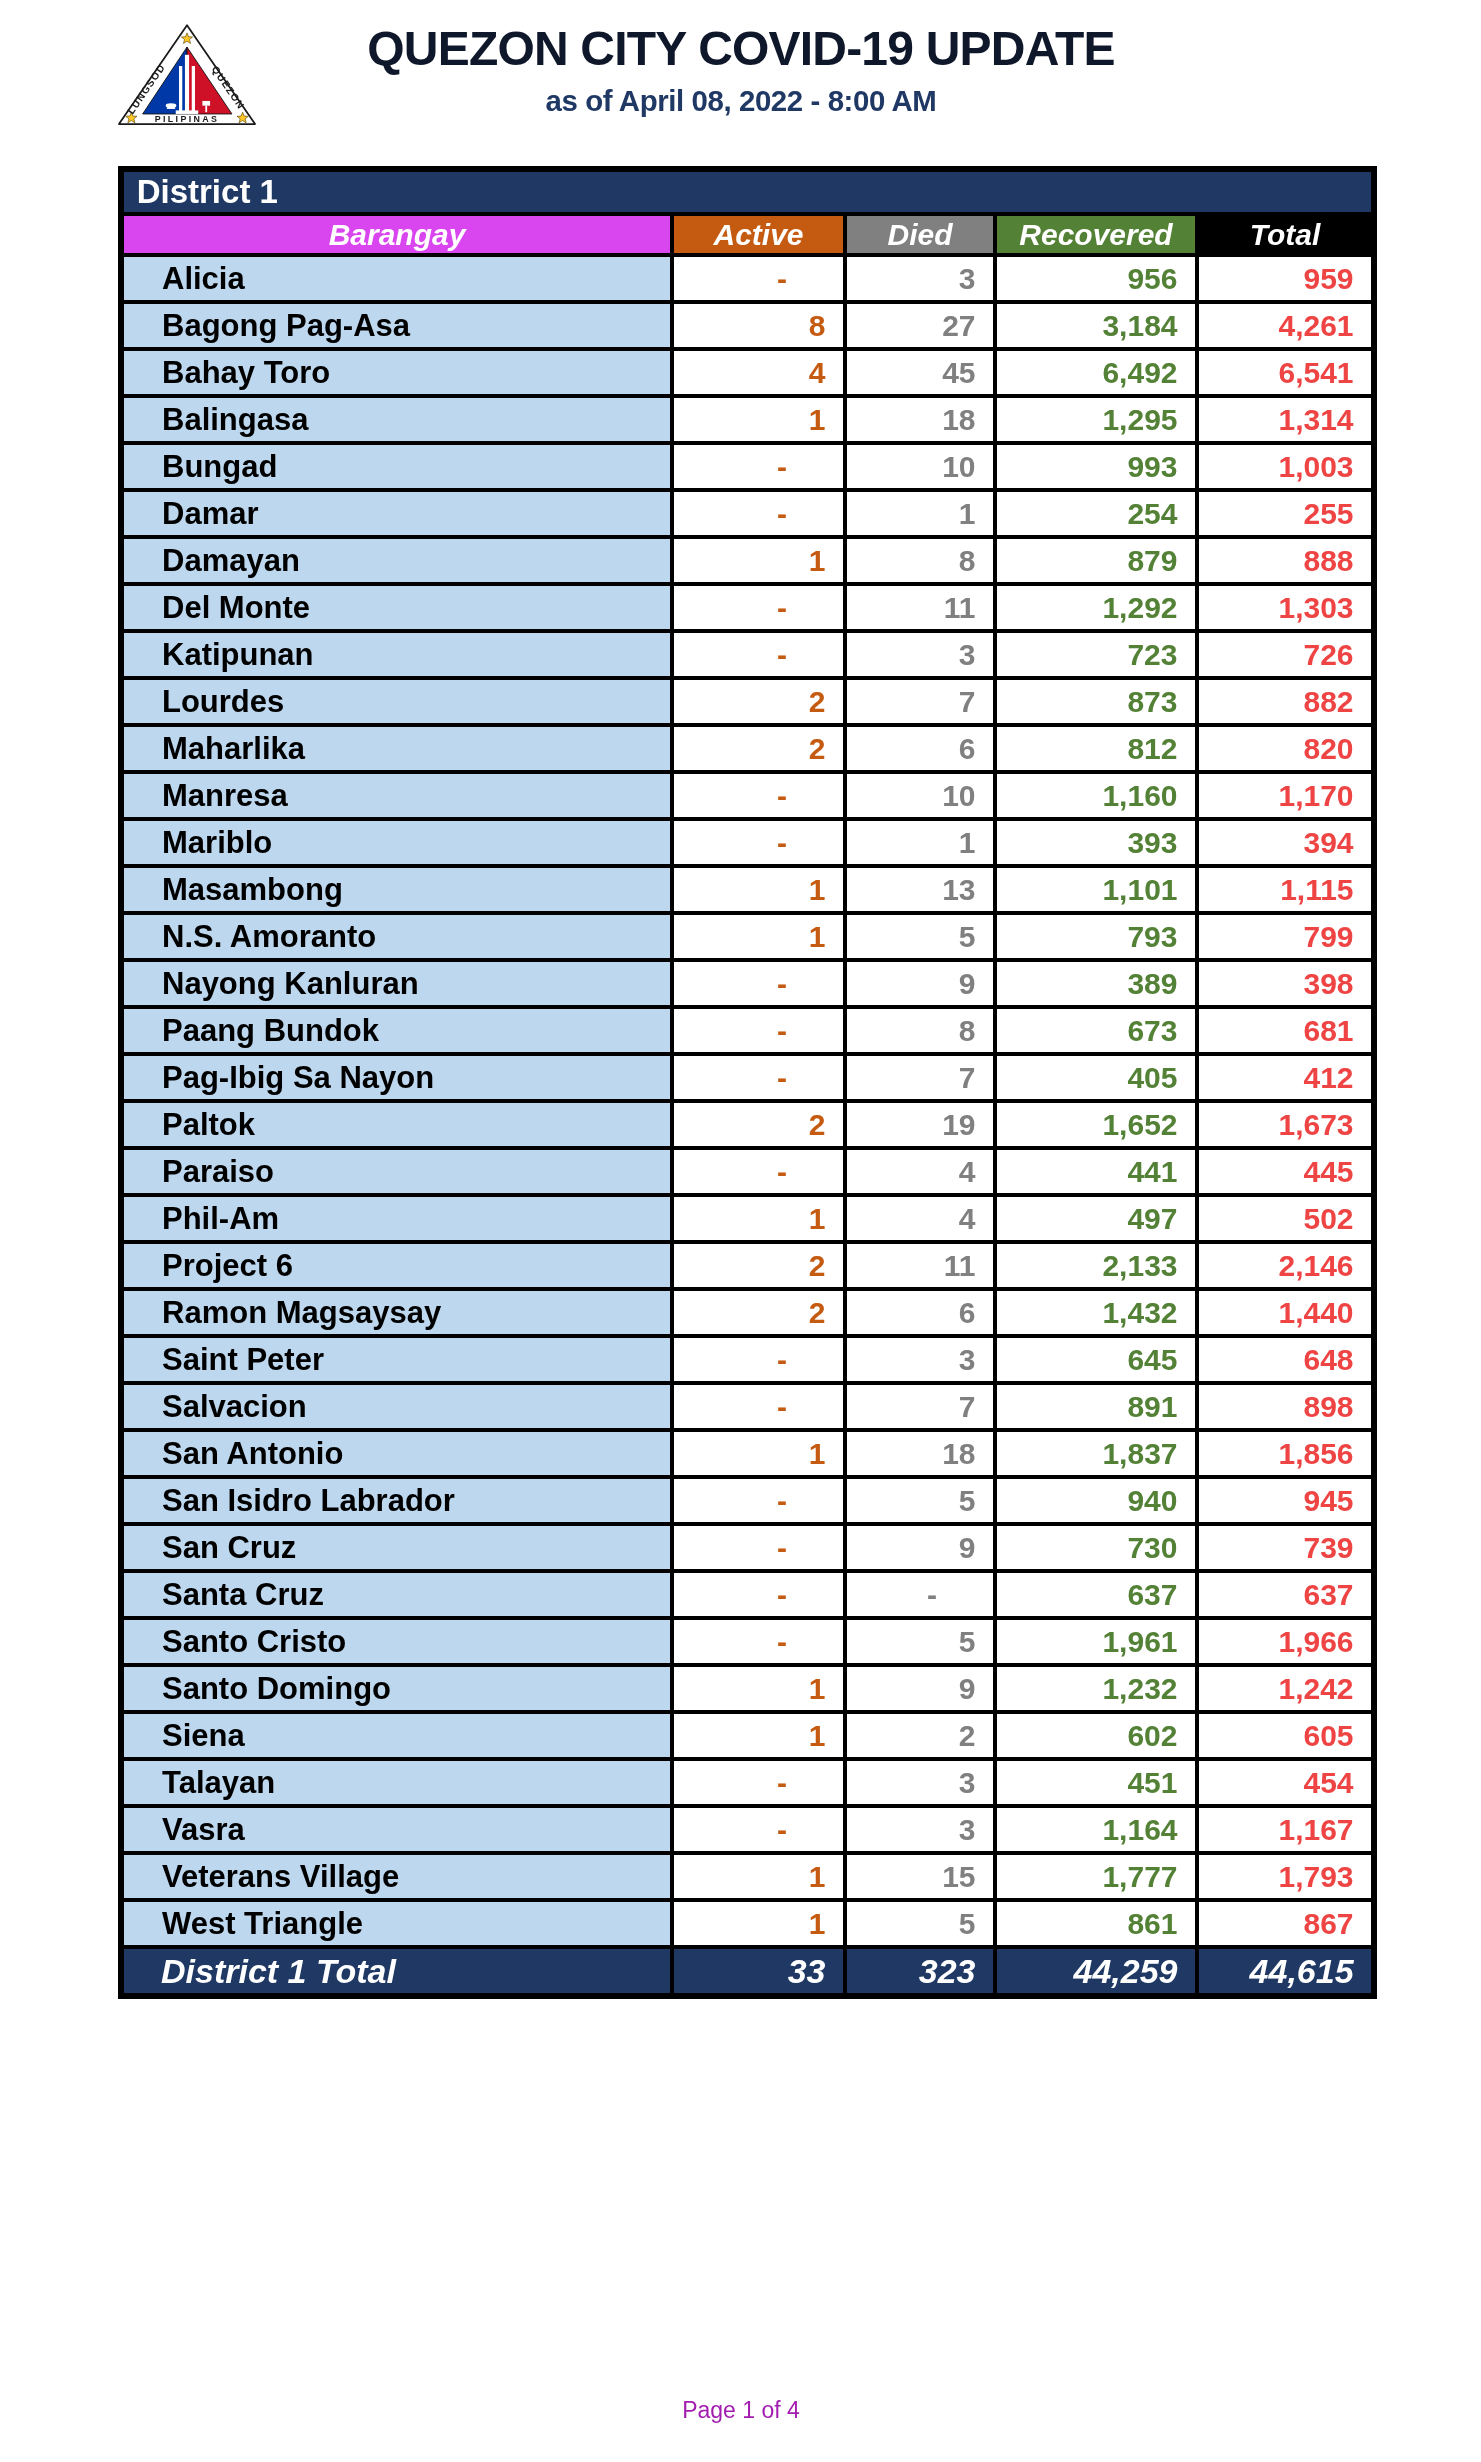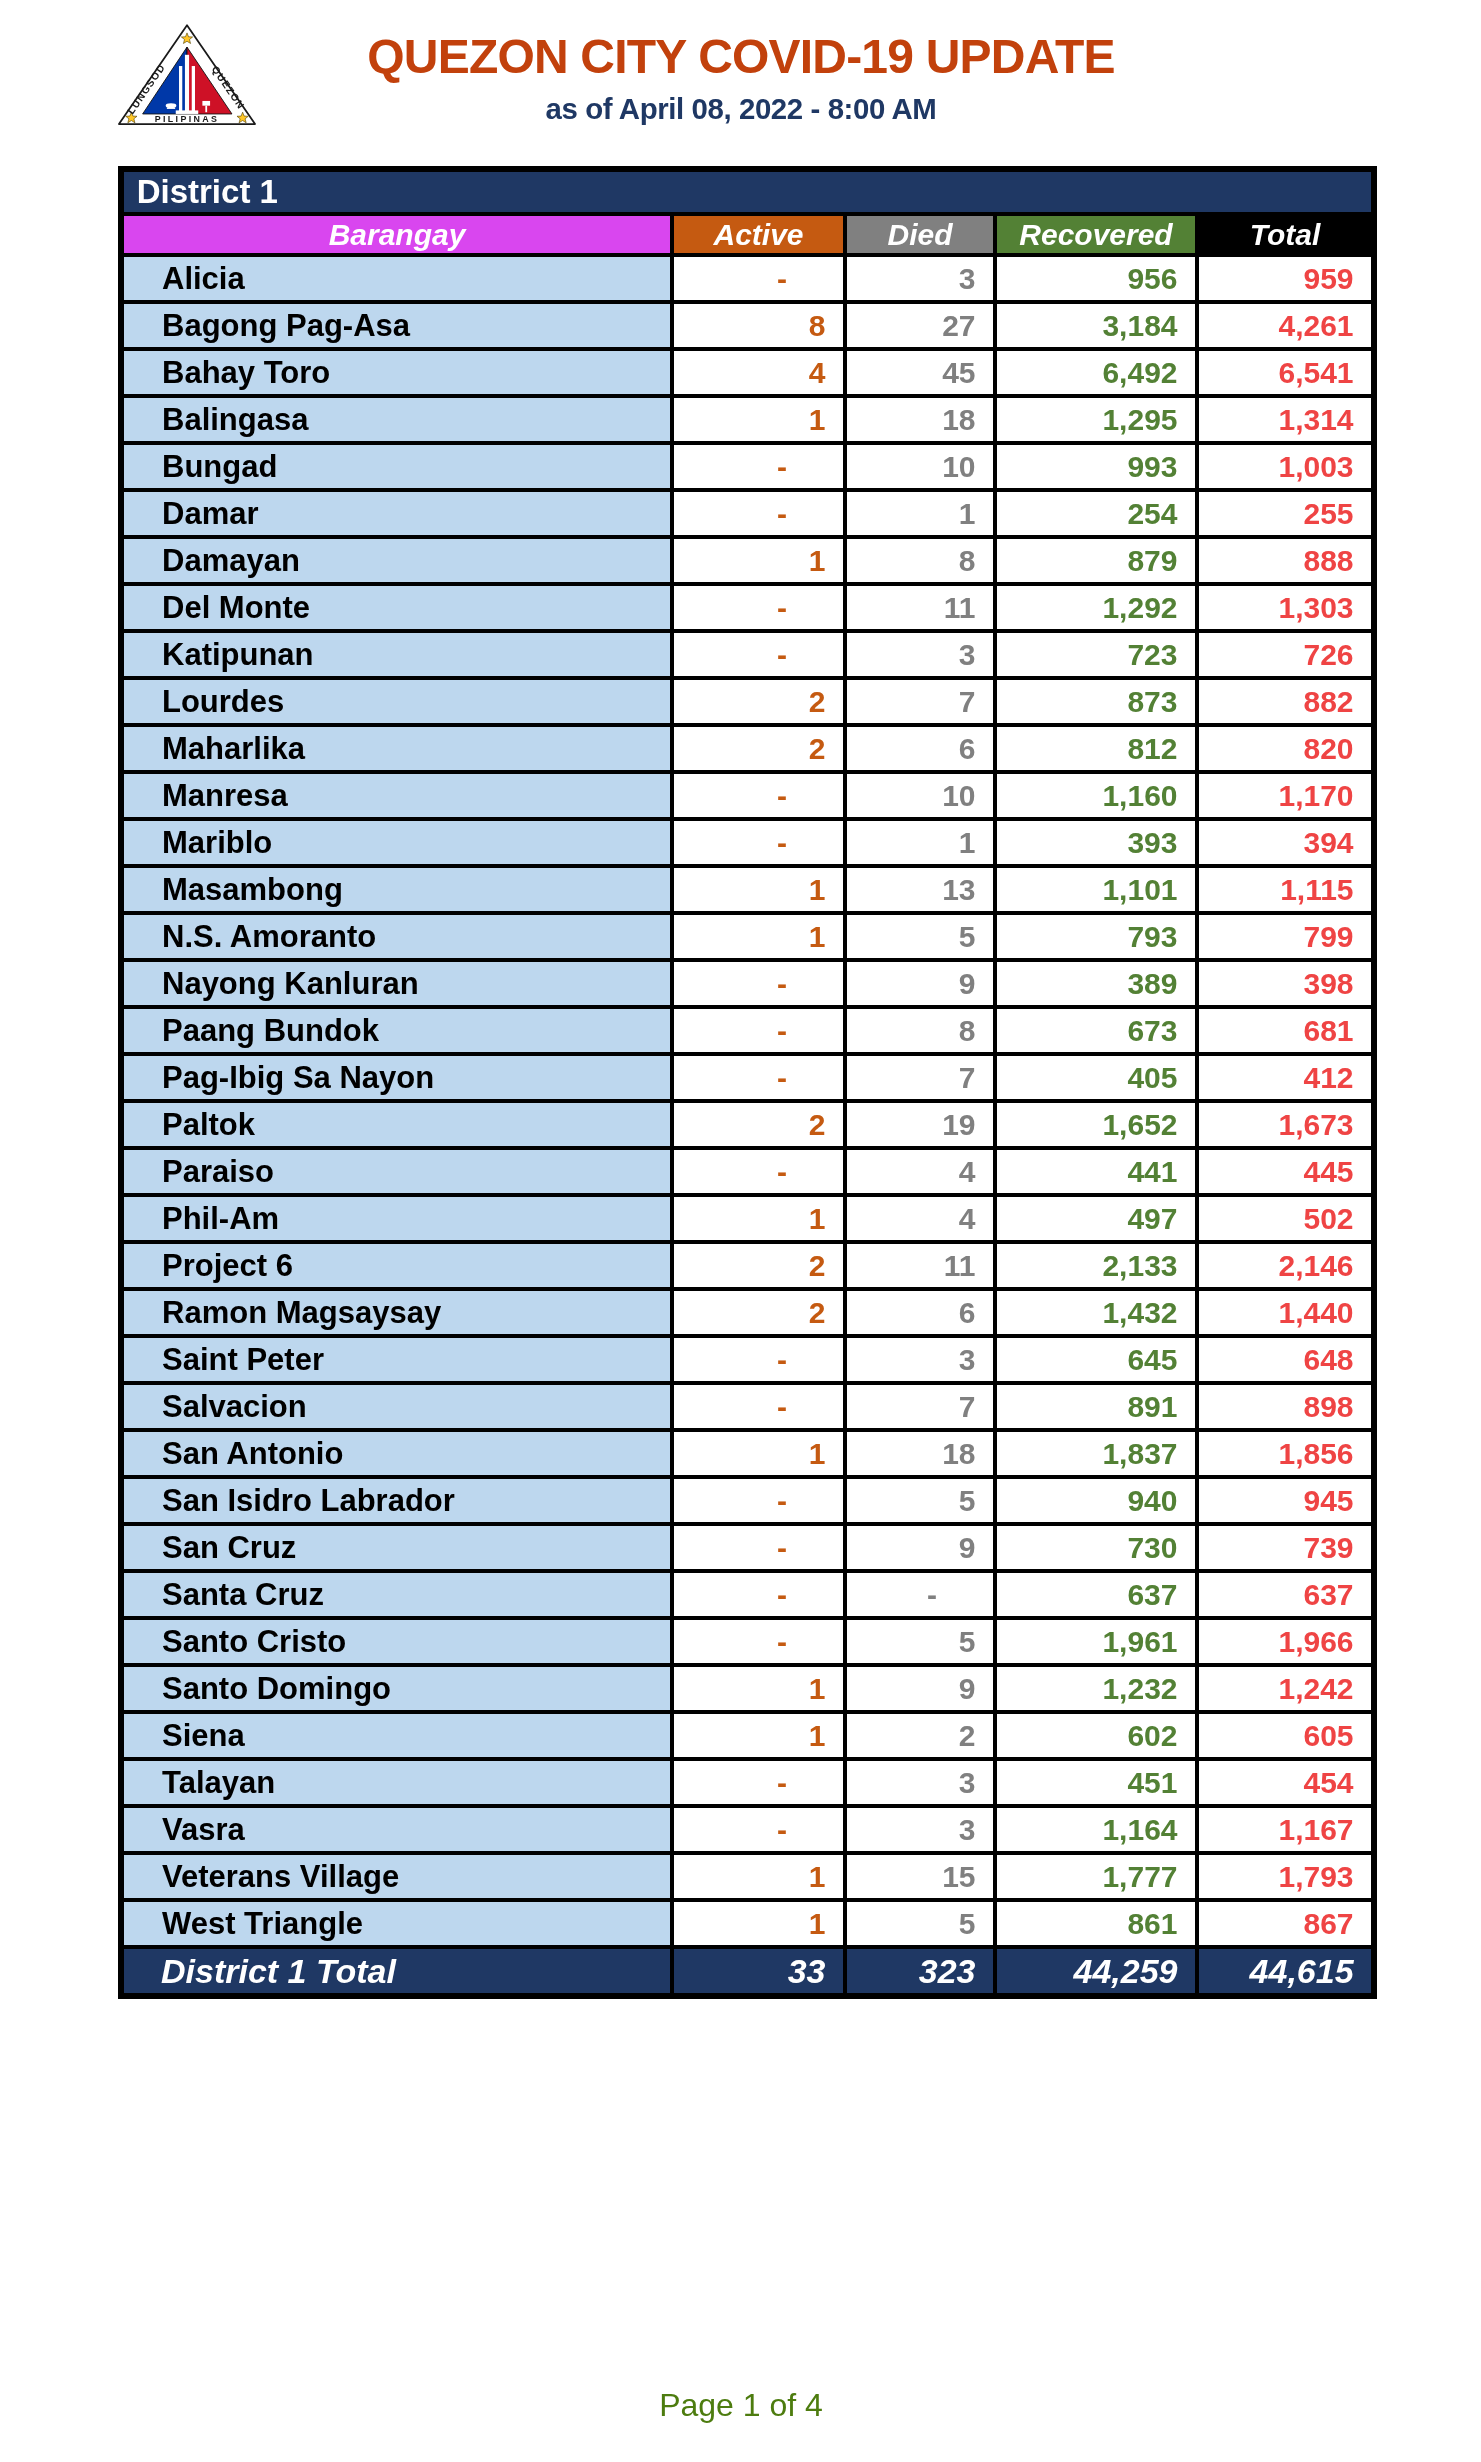--- a/index.html
+++ b/index.html
@@ -24,22 +24,22 @@
     left: 116px;
     top: 19px;
   }
   .title-block {
     position: absolute;
     left: 0; right: 0;
     top: 21px;
     text-align: center;
   }
   .main-title {
-    margin: 8px;
-    color: #c2410c;
+    margin: 0;
+    color: #0f172a;
     font-size: 48px;
     font-weight: 700;
     letter-spacing: -0.8px;
   }
   .sub-title {
     margin: 8px 0 0 0;
     color: #1F3864;
     font-size: 29.4px;
     font-weight: 700;
     letter-spacing: -0.4px;
@@ -125,22 +125,22 @@
     text-align: right;
     padding: 0 17.5px 0 0;
   }
 
   
   .page-footer {
     position: absolute;
     left: 0; right: 0;
     bottom: 38px;
     text-align: center;
-    font-size: 32px;
-    color: #4d7c0f;
+    font-size: 23px;
+    color: #a21caf;
   }
 </style>
 </head>
 <body>
 
 <header class="page-header">
   <svg class="seal" width="142" height="113" viewBox="0 0 240 180">
 
     <polygon points="120,5 235,172 5,172" fill="#ffffff" stroke="#1a1a1a" stroke-width="3" stroke-linejoin="round"></polygon>
 

